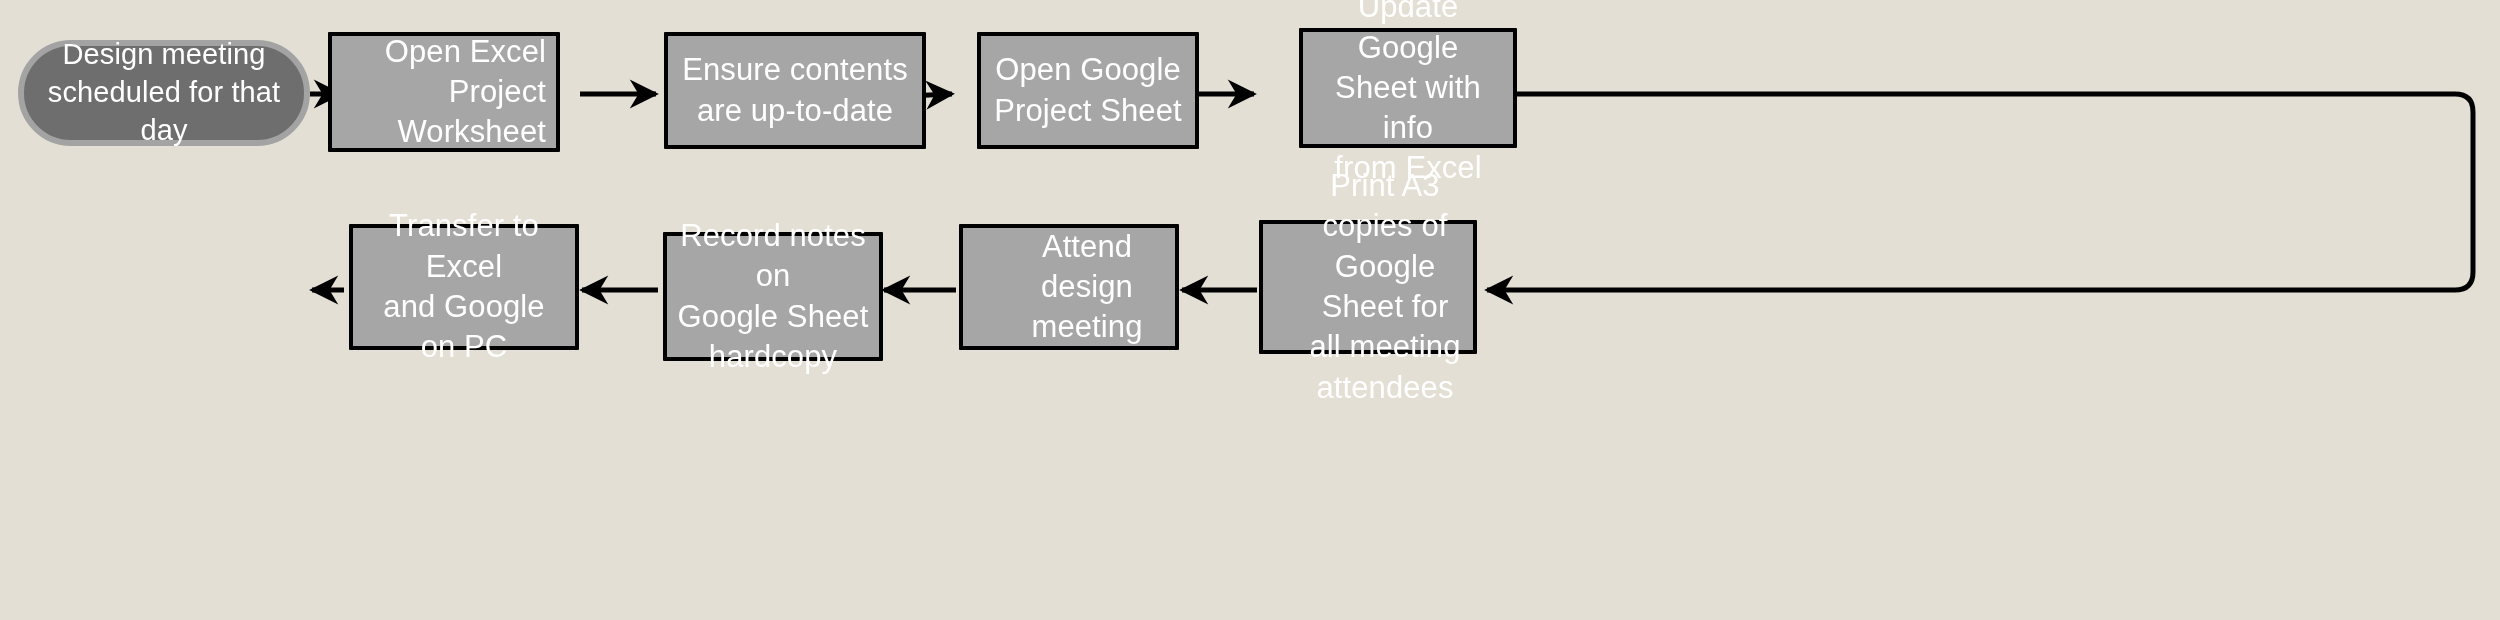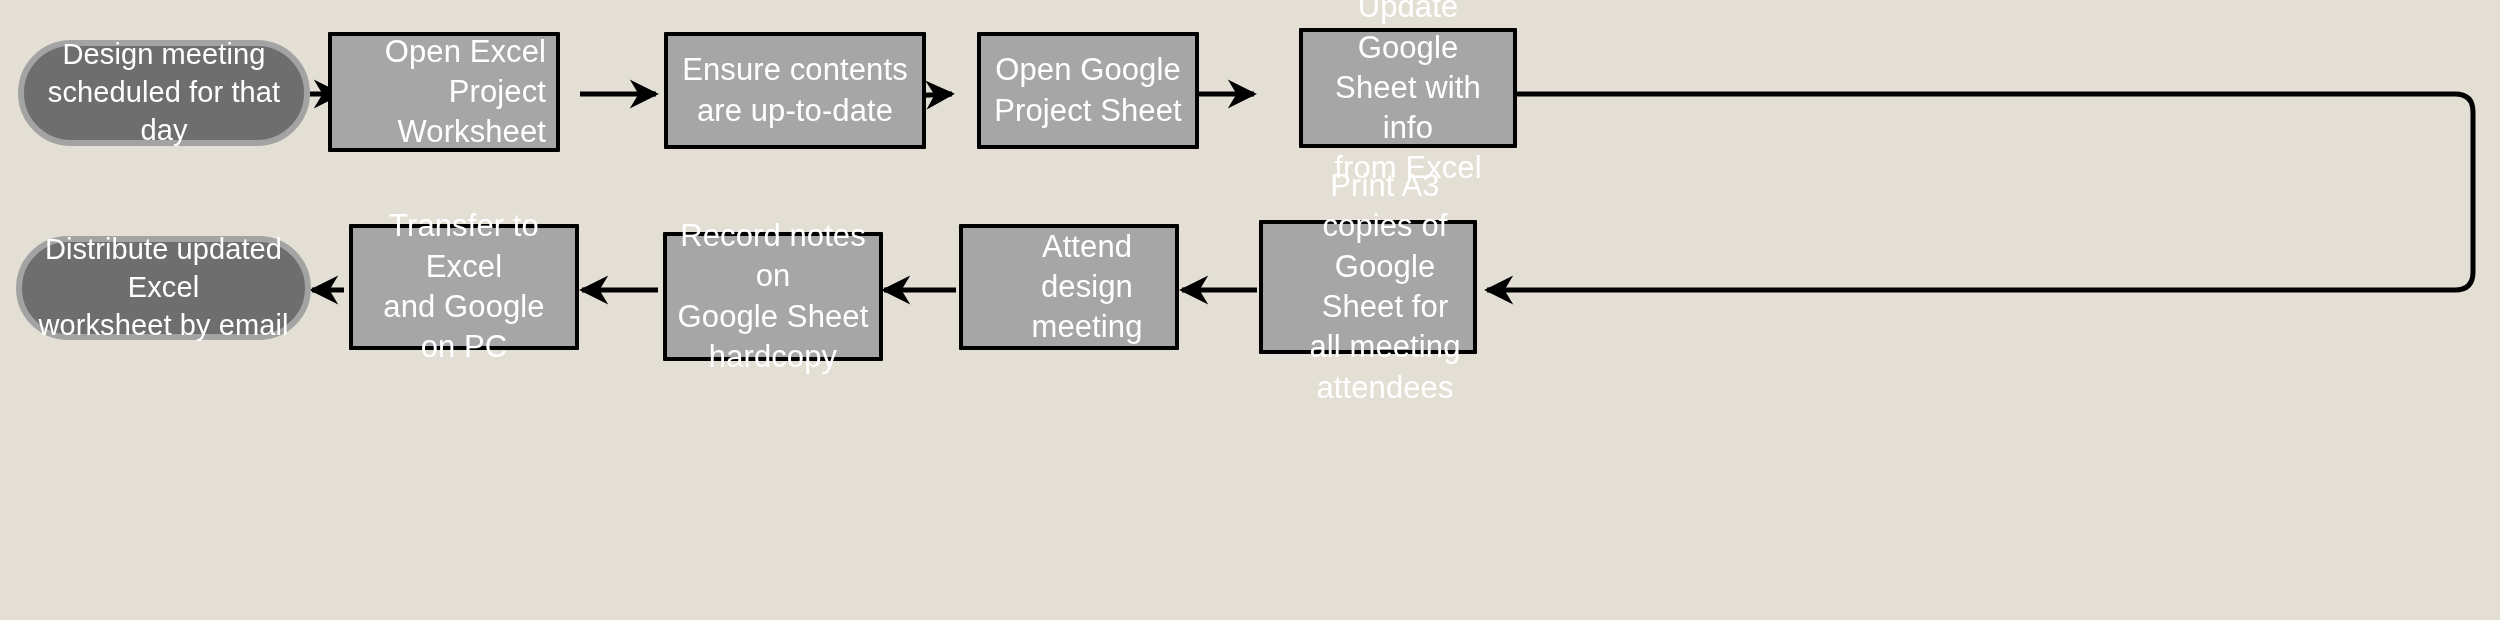--- a/index.html
+++ b/index.html
@@ -142,18 +142,14 @@
     <span class="node-label">Record notes on
 Google Sheet
 hardcopy</span>
   </div>
 
   <div class="node process" style="left:349px; top:224px; width:230px; height:126px;">
     <span class="node-label">Transfer to Excel
 and Google on PC</span>
   </div>
 
-  <div class="node terminator" style="left:16px; top:236px; width:295px; height:104px;">
-    <span class="node-label">Distribute updated Excel
-worksheet by email</span>
-  </div>
 
 </div>
 
 </body></html>

